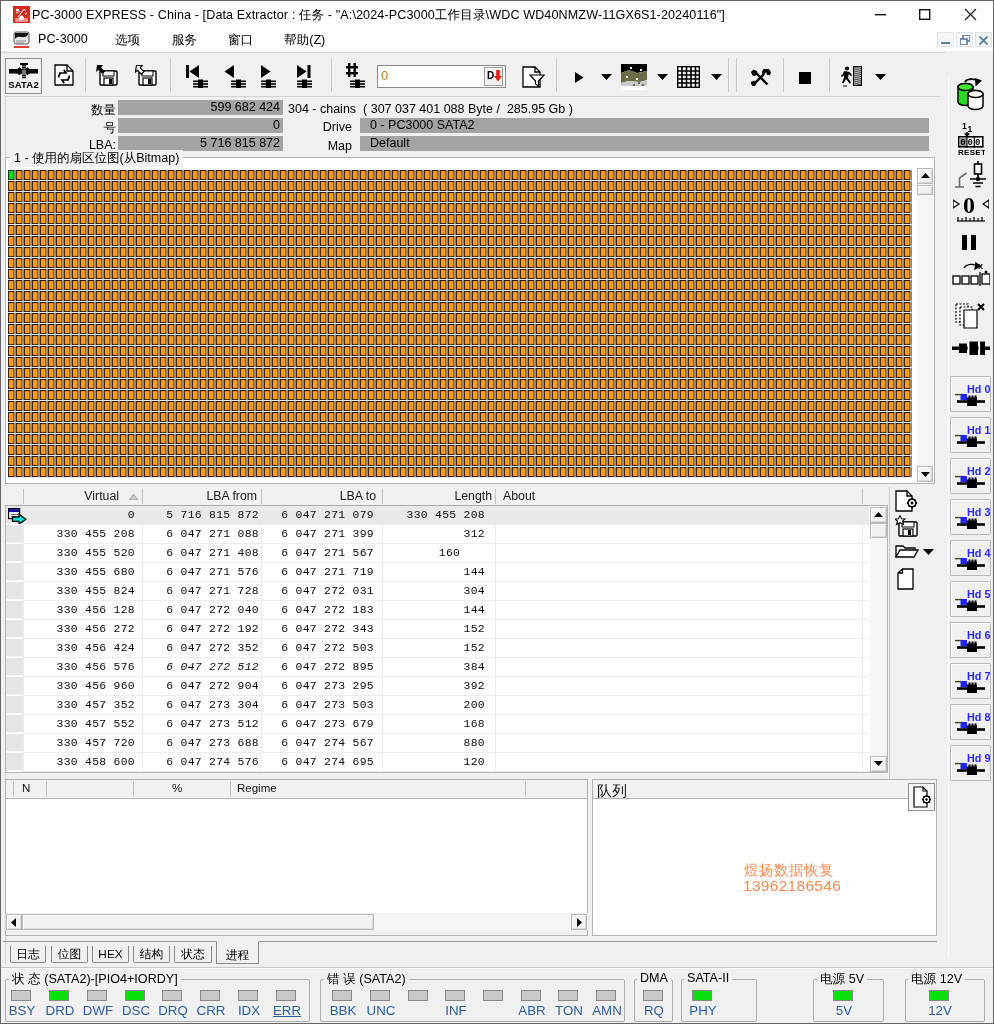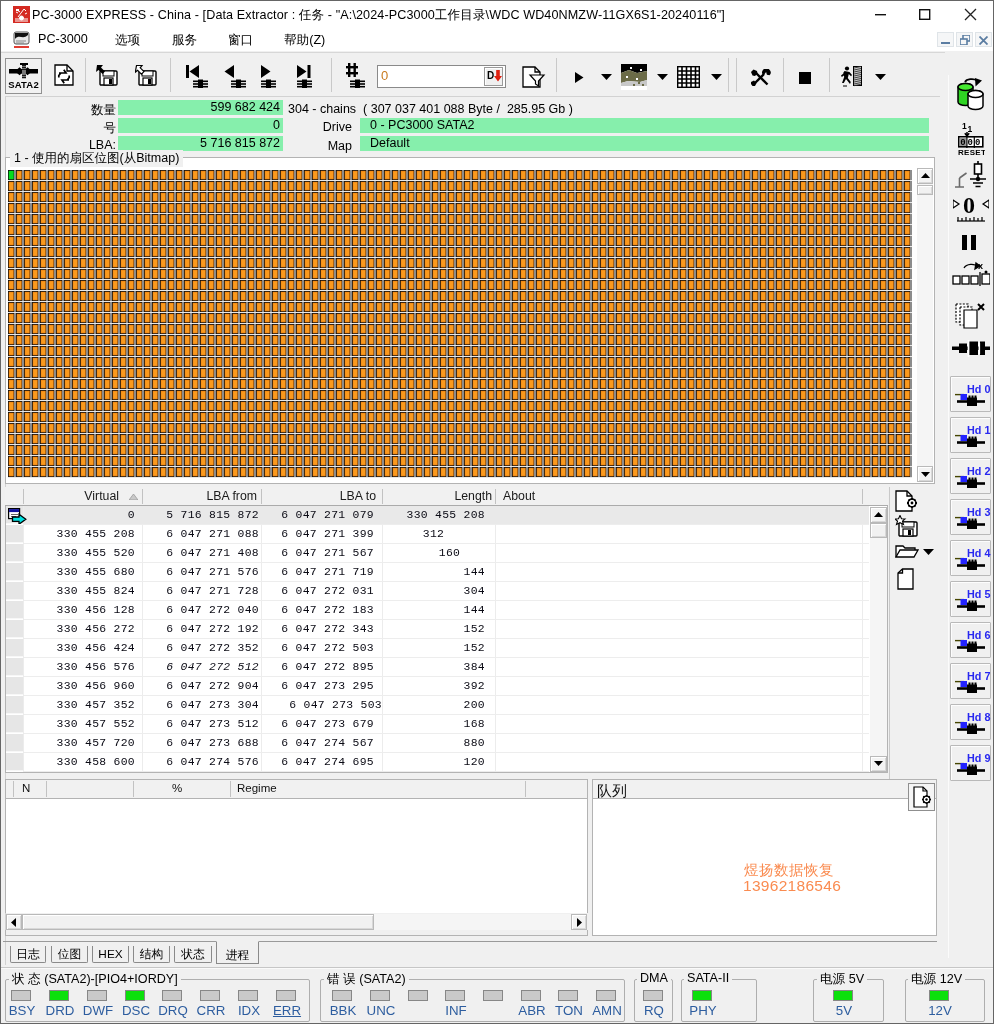--- a/index.html
+++ b/index.html
@@ -8,21 +8,21 @@
 .abs { position:absolute; }
 svg { display:block; }
 .win-border { position:absolute; left:0; top:0; width:994px; height:1024px; border:1px solid #656565; pointer-events:none; z-index:99; }
 #titlebar { left:1px; top:1px; width:992px; height:27px; background:#fff; }
 #title-text { left:32px; top:7px; font-size:12.6px; color:#000; white-space:nowrap; letter-spacing:0.1px; }
 #menubar { left:1px; top:28px; width:992px; height:23px; background:#fff; }
 .menu-item { position:absolute; top:32px; font-size:12.6px; color:#000; }
 .mdi-btn { position:absolute; top:32px; width:17px; height:15px; background:#f5f6f7; border:1px solid #dfe4e8; color:#5b7da2; text-align:center; }
 #toolbar { left:1px; top:52px; width:944px; height:44px; background:#f0f0f0; border-top:1px solid #d7d7d7; }
 .tsep { position:absolute; top:58px; width:1px; height:34px; background:#c9c9c9; }
-.ibox { position:absolute; background:#86efac; font-size:12.5px; color:#000; height:15px; }
+.ibox { position:absolute; background:#a3a3a3; font-size:12.5px; color:#000; height:15px; }
 .ilabel { position:absolute; font-size:12.5px; color:#000; white-space:nowrap; }
 #grp { left:5px; top:157px; width:930px; height:327px; border:1px solid #b3b3b3; background:#fff; }
 #grp-label { left:10px; top:150px; font-size:12.5px; background:#f0f0f0; padding:0 4px; white-space:nowrap; }
 
 .sb-btn { position:absolute; background:#f3f3f3; border:1px solid #b9b9b9; box-shadow: inset 1px 1px 0 #ffffff, inset -1px -1px 0 #d8d8d8; }
 .sb-track { position:absolute; background:#f5f5f5; }
 .sb-thumb { position:absolute; background:#f1f1f1; border:1px solid #b9b9b9; box-shadow: inset 1px 1px 0 #ffffff, inset -1px -1px 0 #d8d8d8; }
 
 #tbl { left:5px; top:487px; width:883px; height:286px; background:#fff; border:1px solid #b3b3b3; border-top:1px solid #c6c6c6; }
 #tbl-head { left:5px; top:487px; width:883px; height:19px; background:#f1f1f1; border-bottom:1px solid #ababab; }
@@ -328,21 +328,21 @@
 <div class="abs rowhdr" style="top:506px;"></div>
 <div class="abs cell" style="top:509px; left:23px; width:112px; text-align:right;">0</div>
 <div class="abs cell" style="top:509px; left:142px; width:117px; text-align:right;">5 716 815 872</div>
 <div class="abs cell" style="top:509px; left:261px; width:113px; text-align:right;">6 047 271 079</div>
 <div class="abs cell" style="top:509px; left:382px; width:103px; text-align:right;">330 455 208</div>
 <div class="abs rline" style="top:524px;"></div>
 <div class="abs rowhdr" style="top:525px;"></div>
 <div class="abs cell" style="top:528px; left:23px; width:112px; text-align:right;">330 455 208</div>
 <div class="abs cell" style="top:528px; left:142px; width:117px; text-align:right;">6 047 271 088</div>
 <div class="abs cell" style="top:528px; left:261px; width:113px; text-align:right;">6 047 271 399</div>
-<div class="abs cell" style="top:528px; left:382px; width:103px; text-align:center;">312</div>
+<div class="abs cell" style="top:528px; left:382px; width:103px; text-align:right;">312</div>
 <div class="abs rline" style="top:543px;"></div>
 <div class="abs rowhdr" style="top:544px;"></div>
 <div class="abs cell" style="top:547px; left:23px; width:112px; text-align:right;">330 455 520</div>
 <div class="abs cell" style="top:547px; left:142px; width:117px; text-align:right;">6 047 271 408</div>
 <div class="abs cell" style="top:547px; left:261px; width:113px; text-align:right;">6 047 271 567</div>
 <div class="abs cell" style="top:547px; left:382px; width:103px; text-align:center;margin-left:16px;">160</div>
 <div class="abs rline" style="top:562px;"></div>
 <div class="abs rowhdr" style="top:563px;"></div>
 <div class="abs cell" style="top:566px; left:23px; width:112px; text-align:right;">330 455 680</div>
 <div class="abs cell" style="top:566px; left:142px; width:117px; text-align:right;">6 047 271 576</div>
@@ -381,21 +381,21 @@
 <div class="abs rline" style="top:676px;"></div>
 <div class="abs rowhdr" style="top:677px;"></div>
 <div class="abs cell" style="top:680px; left:23px; width:112px; text-align:right;">330 456 960</div>
 <div class="abs cell" style="top:680px; left:142px; width:117px; text-align:right;">6 047 272 904</div>
 <div class="abs cell" style="top:680px; left:261px; width:113px; text-align:right;">6 047 273 295</div>
 <div class="abs cell" style="top:680px; left:382px; width:103px; text-align:right;">392</div>
 <div class="abs rline" style="top:695px;"></div>
 <div class="abs rowhdr" style="top:696px;"></div>
 <div class="abs cell" style="top:699px; left:23px; width:112px; text-align:right;">330 457 352</div>
 <div class="abs cell" style="top:699px; left:142px; width:117px; text-align:right;">6 047 273 304</div>
-<div class="abs cell" style="top:699px; left:261px; width:113px; text-align:right;margin-left:8px;">6 047 273 503</div>
+<div class="abs cell" style="top:699px; left:261px; width:113px; text-align:right;">6 047 273 503</div>
 <div class="abs cell" style="top:699px; left:382px; width:103px; text-align:right;">200</div>
 <div class="abs rline" style="top:714px;"></div>
 <div class="abs rowhdr" style="top:715px;"></div>
 <div class="abs cell" style="top:718px; left:23px; width:112px; text-align:right;">330 457 552</div>
 <div class="abs cell" style="top:718px; left:142px; width:117px; text-align:right;">6 047 273 512</div>
 <div class="abs cell" style="top:718px; left:261px; width:113px; text-align:right;">6 047 273 679</div>
 <div class="abs cell" style="top:718px; left:382px; width:103px; text-align:right;">168</div>
 <div class="abs rline" style="top:733px;"></div>
 <div class="abs rowhdr" style="top:734px;"></div>
 <div class="abs cell" style="top:737px; left:23px; width:112px; text-align:right;">330 457 720</div>

